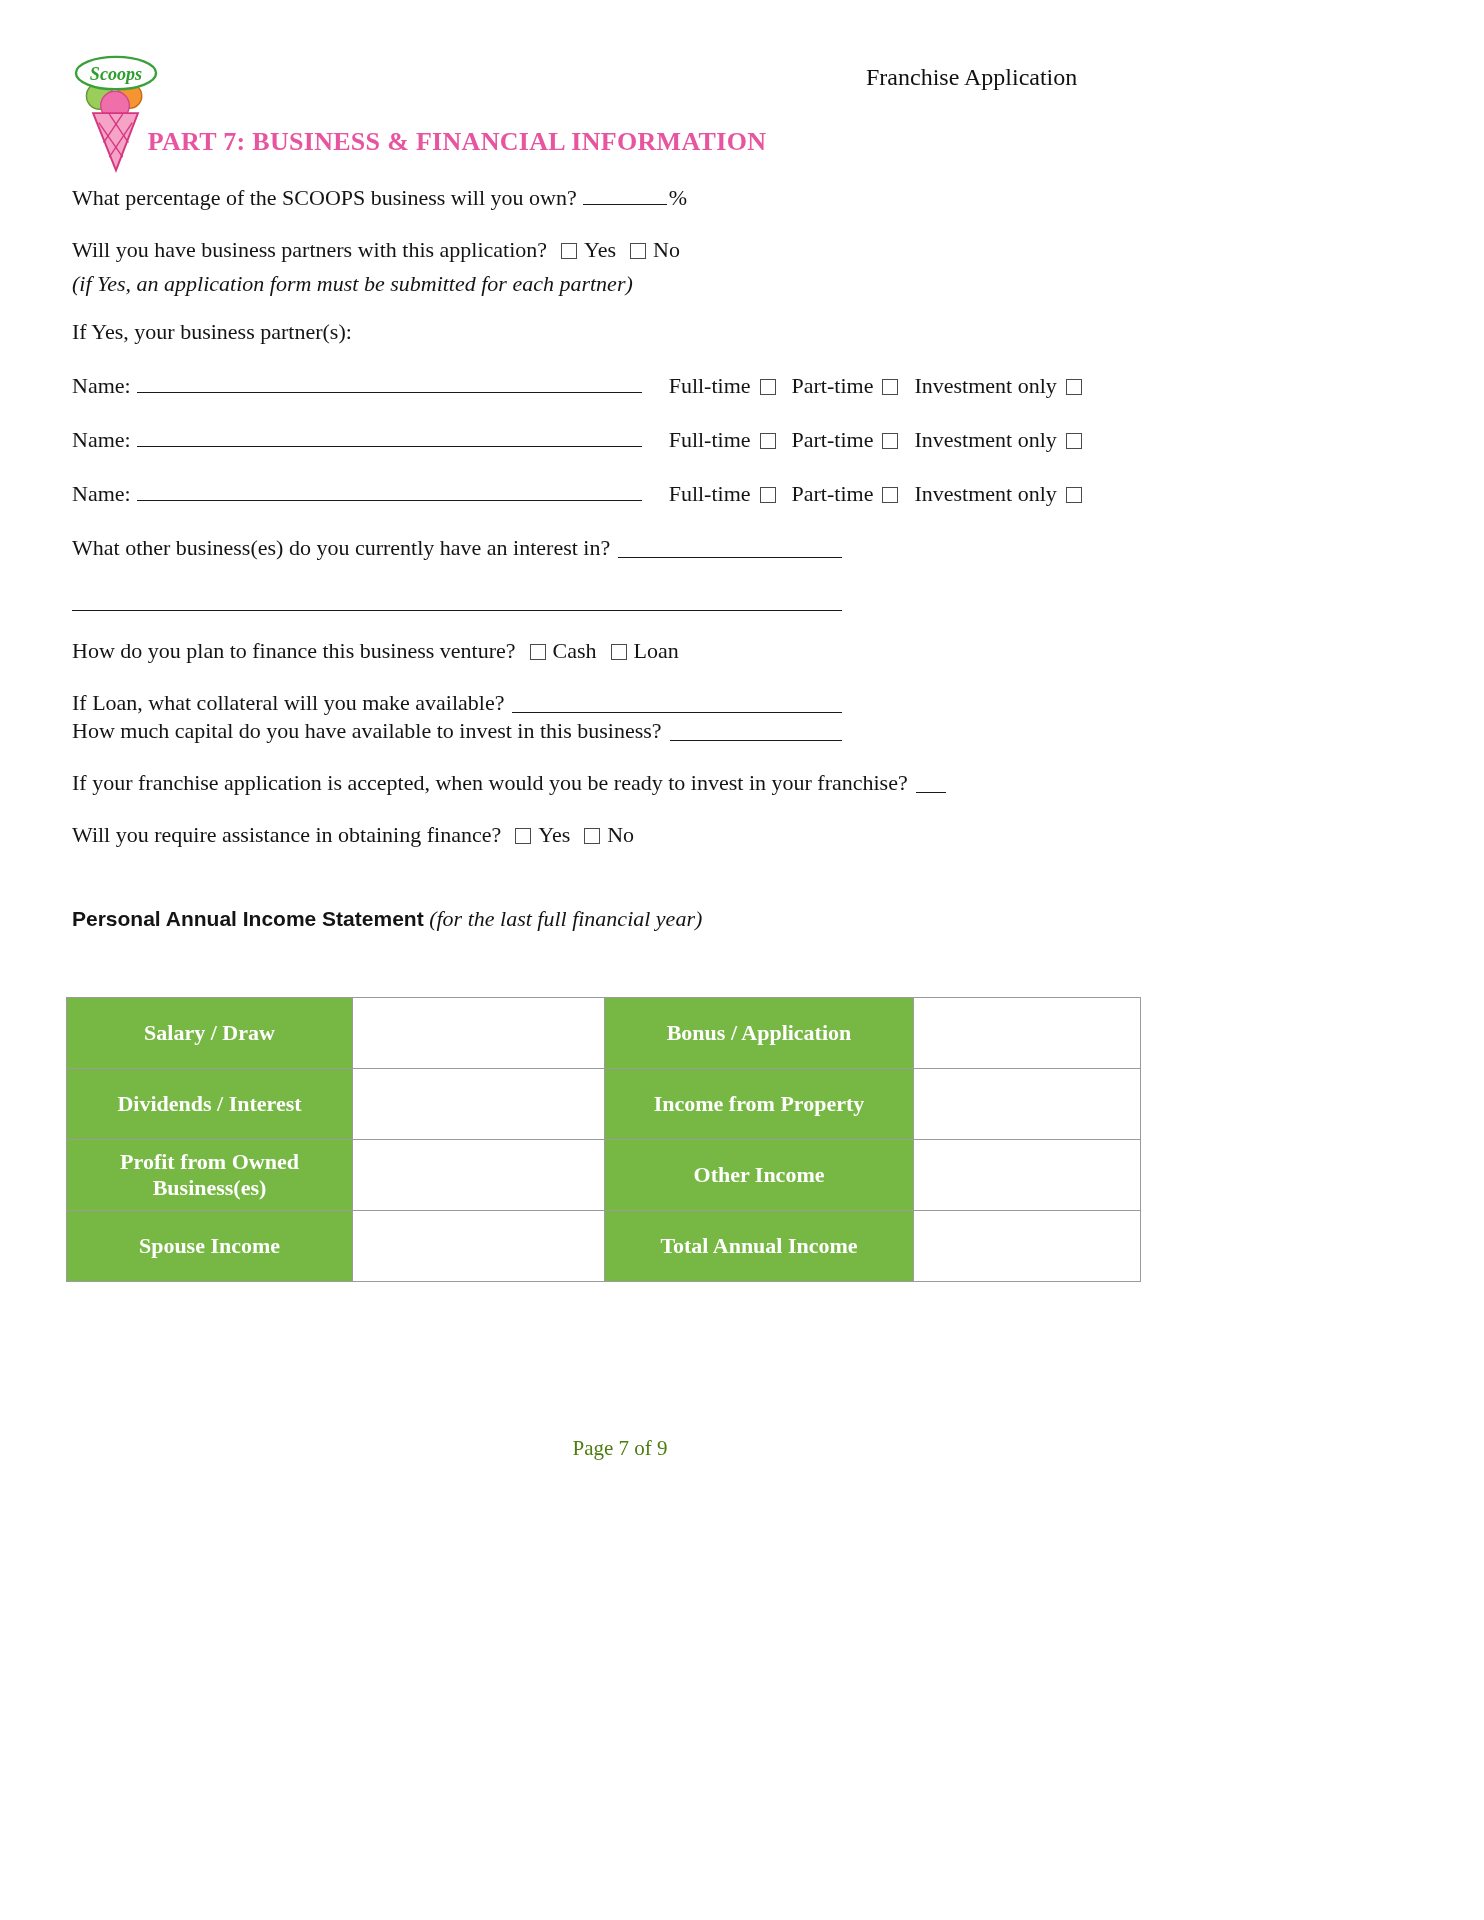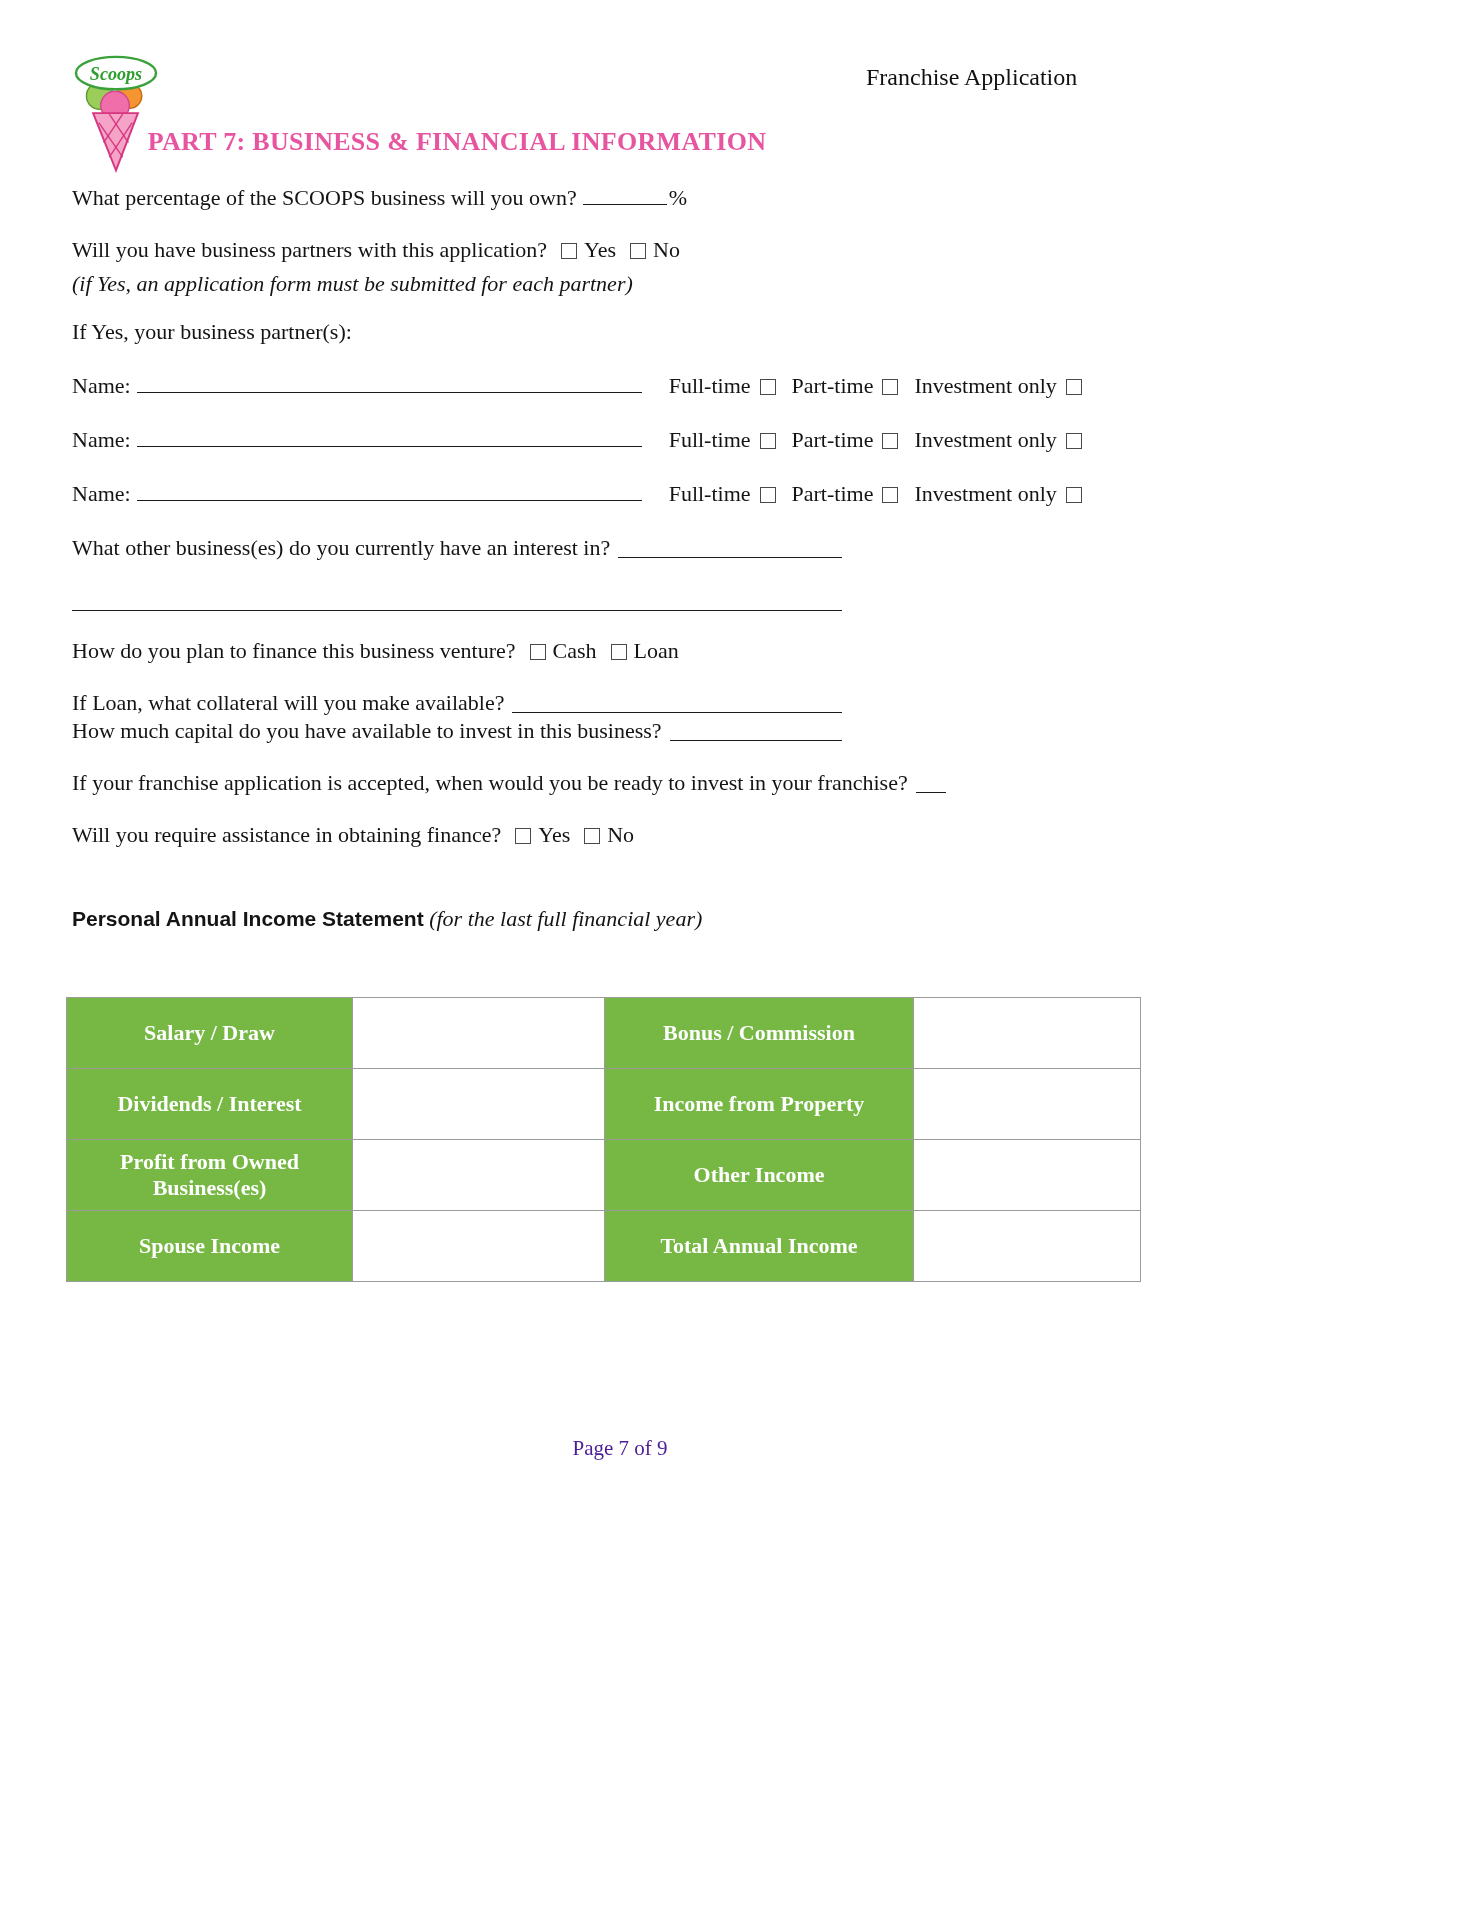--- a/index.html
+++ b/index.html
@@ -106,21 +106,21 @@
   }
   .income-table td.value { background:#ffffff; }
 
   .footer {
     position:absolute;
     top:1436px;
     left:0;
     width:1240px;
     text-align:center;
     font-size:21px;
-    color:#4c1d95;
+    color:#4d7c0f;
   }
 </style>
 </head>
 <body>
 
 <div class="page">
 
   <div class="logo">
     <svg viewBox="0 0 90 130" width="88" height="124">
 
@@ -200,21 +200,21 @@
       <colgroup>
         <col style="width:286px">
           <col style="width:252px">
           <col style="width:309px">
           <col style="width:227px">
       </colgroup>
       <tbody>
         <tr>
           <td class="label">Salary / Draw</td>
           <td class="value"></td>
-          <td class="label">Bonus / Commission</td>
+          <td class="label">Bonus / Application</td>
           <td class="value"></td>
         </tr>
         <tr>
           <td class="label">Dividends / Interest</td>
           <td class="value"></td>
           <td class="label">Income from Property</td>
           <td class="value"></td>
         </tr>
         <tr>
           <td class="label">Profit from Owned Business(es)</td>

